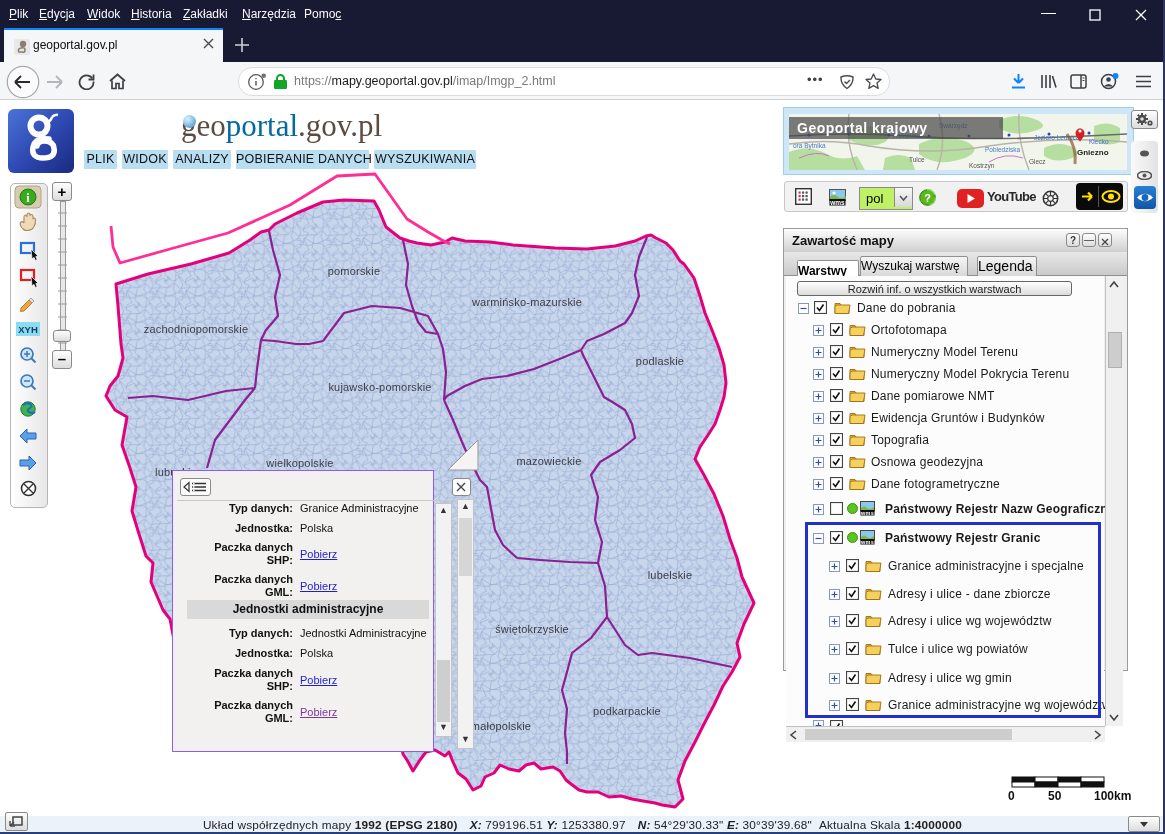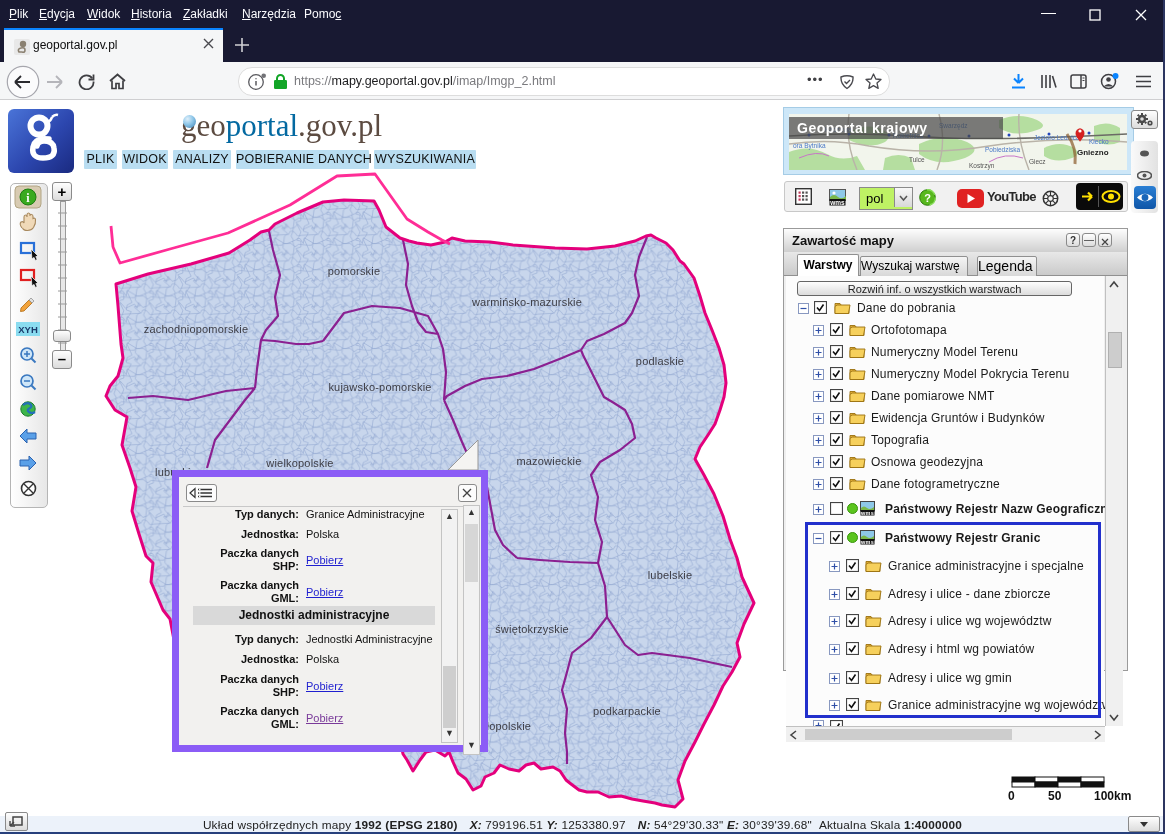--- a/index.html
+++ b/index.html
@@ -225,21 +225,21 @@
       </g>
 </svg>
 <div class="tbtn" style="left:2px;top:0;width:20px;height:19px;text-align:center;font-weight:bold;font-size:15px;line-height:17px">+</div>
 <div class="tbtn" style="left:3px;top:148px;width:18px;height:12px"></div>
 <div class="tbtn" style="left:2px;top:168px;width:20px;height:19px;text-align:center;font-weight:bold;font-size:15px;line-height:15px">–</div>
 </div>
 
 <svg class="abs" style="left:444px;top:438px" width="35" height="33">
     <polygon points="4,32 34,2 34,32" fill="#f5f4f2" stroke="#999" stroke-width="1"></polygon>
   </svg>
-<div class="abs" id="popup" style="left:172px;top:470px;width:316px;height:282px;background:#f2f1ef;border:7px solid #8b5cf6;box-sizing:border-box;font-size:11px;color:#111">
+<div class="abs" id="popup" style="left:172px;top:470px;width:262px;height:282px;background:#f2f1ef;border:1px solid #8b5cf6;box-sizing:border-box;font-size:11px;color:#111">
  <div class="abs tbtn" style="left:7px;top:7px;width:31px;height:18px;background:#fcfcfc">
   <svg width="29" height="16">
         <path d="M3,8 l5,-4.5 v9 z" fill="none" stroke="#333" stroke-width="1.2"></path>
         <path d="M11,4.5 h14 M11,8 h14 M11,11.5 h14" stroke="#333" stroke-width="1.5"></path>
         <path d="M12,4.5 h1.5 M12,8 h1.5 M12,11.5 h1.5" stroke="#fff" stroke-width="1.5"></path>
       </svg>
  </div>
  <div class="abs tbtn" style="left:279px;top:7px;width:19px;height:18px;background:#fcfcfc">
   <svg width="17" height="16">
         <path d="M4,4 l8,8 M12,4 l-8,8" stroke="#444" stroke-width="1.3"></path>
@@ -450,21 +450,21 @@
 <div class="abs" id="rpanel" style="left:783px;top:228px;width:345px;height:443px;background:#efefef;border:1px solid #9a9a9a;box-sizing:border-box">
  <div class="abs" style="left:0;top:0;width:343px;height:23px;background:linear-gradient(#fdfdfd,#cfcfcf)">
   <span style="position:absolute;left:8px;top:4px;font-size:13px;font-weight:bold;color:#111">Zawartość mapy</span>
   <div class="tbtn" style="left:282px;top:4px;width:14px;height:14px;text-align:center;font-size:10px;font-weight:bold;color:#333;line-height:13px">?</div>
   <div class="tbtn" style="left:298px;top:4px;width:14px;height:14px;text-align:center;font-size:10px;color:#333;line-height:11px">—</div>
   <div class="tbtn" style="left:314px;top:4px;width:14px;height:14px"><svg width="12" height="12">
           <path d="M3,3 l6,6 M9,3 l-6,6" stroke="#444" stroke-width="1.2"></path>
         </svg></div>
  </div>
  <div class="abs" style="left:0;top:23px;width:343px;height:23px;background:linear-gradient(#e8e8e8,#cacaca);border-bottom:1px solid #909090">
-  <div class="abs" style="left:13px;top:2px;width:60px;height:21px;background:#fff;border:1px solid #909090;border-bottom:none;text-align:center;font-size:12px;font-weight:bold;line-height:20px;border-radius:2px 2px 0 0">Warstwy</div>
+  <div class="abs" style="left:13px;top:8px;width:60px;height:21px;background:#fff;border:1px solid #909090;border-bottom:none;text-align:left;font-size:12px;font-weight:bold;line-height:20px;border-radius:2px 2px 0 0">Warstwy</div>
   <div class="abs" style="left:76px;top:4px;width:106px;height:19px;background:linear-gradient(#f5f5f5,#d8d8d8);border:1px solid #909090;text-align:left;font-size:12px;line-height:18px;border-radius:2px 2px 0 0">Wyszukaj warstwę</div>
   <div class="abs" style="left:193px;top:4px;width:58px;height:19px;background:linear-gradient(#f5f5f5,#d8d8d8);border:1px solid #909090;text-align:left;font-size:14px;line-height:18px;border-radius:2px 2px 0 0">Legenda</div>
  </div>
  <div class="abs" style="left:2px;top:47px;width:318px;height:450px;background:#fcfcfc"></div>
  <div class="abs tbtn" style="left:13px;top:52px;width:275px;height:15px;text-align:center;font-size:11px;font-weight:normal;color:#222;line-height:14px;border-color:#666">Rozwiń inf. o wszystkich warstwach</div>
  <div id="tree" style="position:absolute;left:0;top:0;width:321px;height:497px;overflow:hidden;font-size:12px;color:#1a1a1a;letter-spacing:0.2px">
   <svg class="abs" style="left:14px;top:74px" width="11" height="11">
         <use href="#minusbox"></use>
       </svg>
       <svg class="abs" style="left:30px;top:72px" width="13" height="13">
@@ -612,21 +612,21 @@
       <span class="abs" style="left:104px;top:385px">Adresy i ulice wg województw</span>
   <svg class="abs" style="left:45px;top:415px" width="11" height="11">
         <use href="#plusbox"></use>
       </svg>
       <svg class="abs" style="left:62px;top:413px" width="13" height="13">
         <use href="#chk"></use>
       </svg>
       <svg class="abs" style="left:81px;top:412px" width="17" height="15">
         <use href="#fold"></use>
       </svg>
-      <span class="abs" style="left:104px;top:413px">Adresy i html wg powiatów</span>
+      <span class="abs" style="left:104px;top:413px">Tulce i ulice wg powiatów</span>
   <svg class="abs" style="left:45px;top:444px" width="11" height="11">
         <use href="#plusbox"></use>
       </svg>
       <svg class="abs" style="left:62px;top:442px" width="13" height="13">
         <use href="#chk"></use>
       </svg>
       <svg class="abs" style="left:81px;top:441px" width="17" height="15">
         <use href="#fold"></use>
       </svg>
       <span class="abs" style="left:104px;top:442px">Adresy i ulice wg gmin</span>

